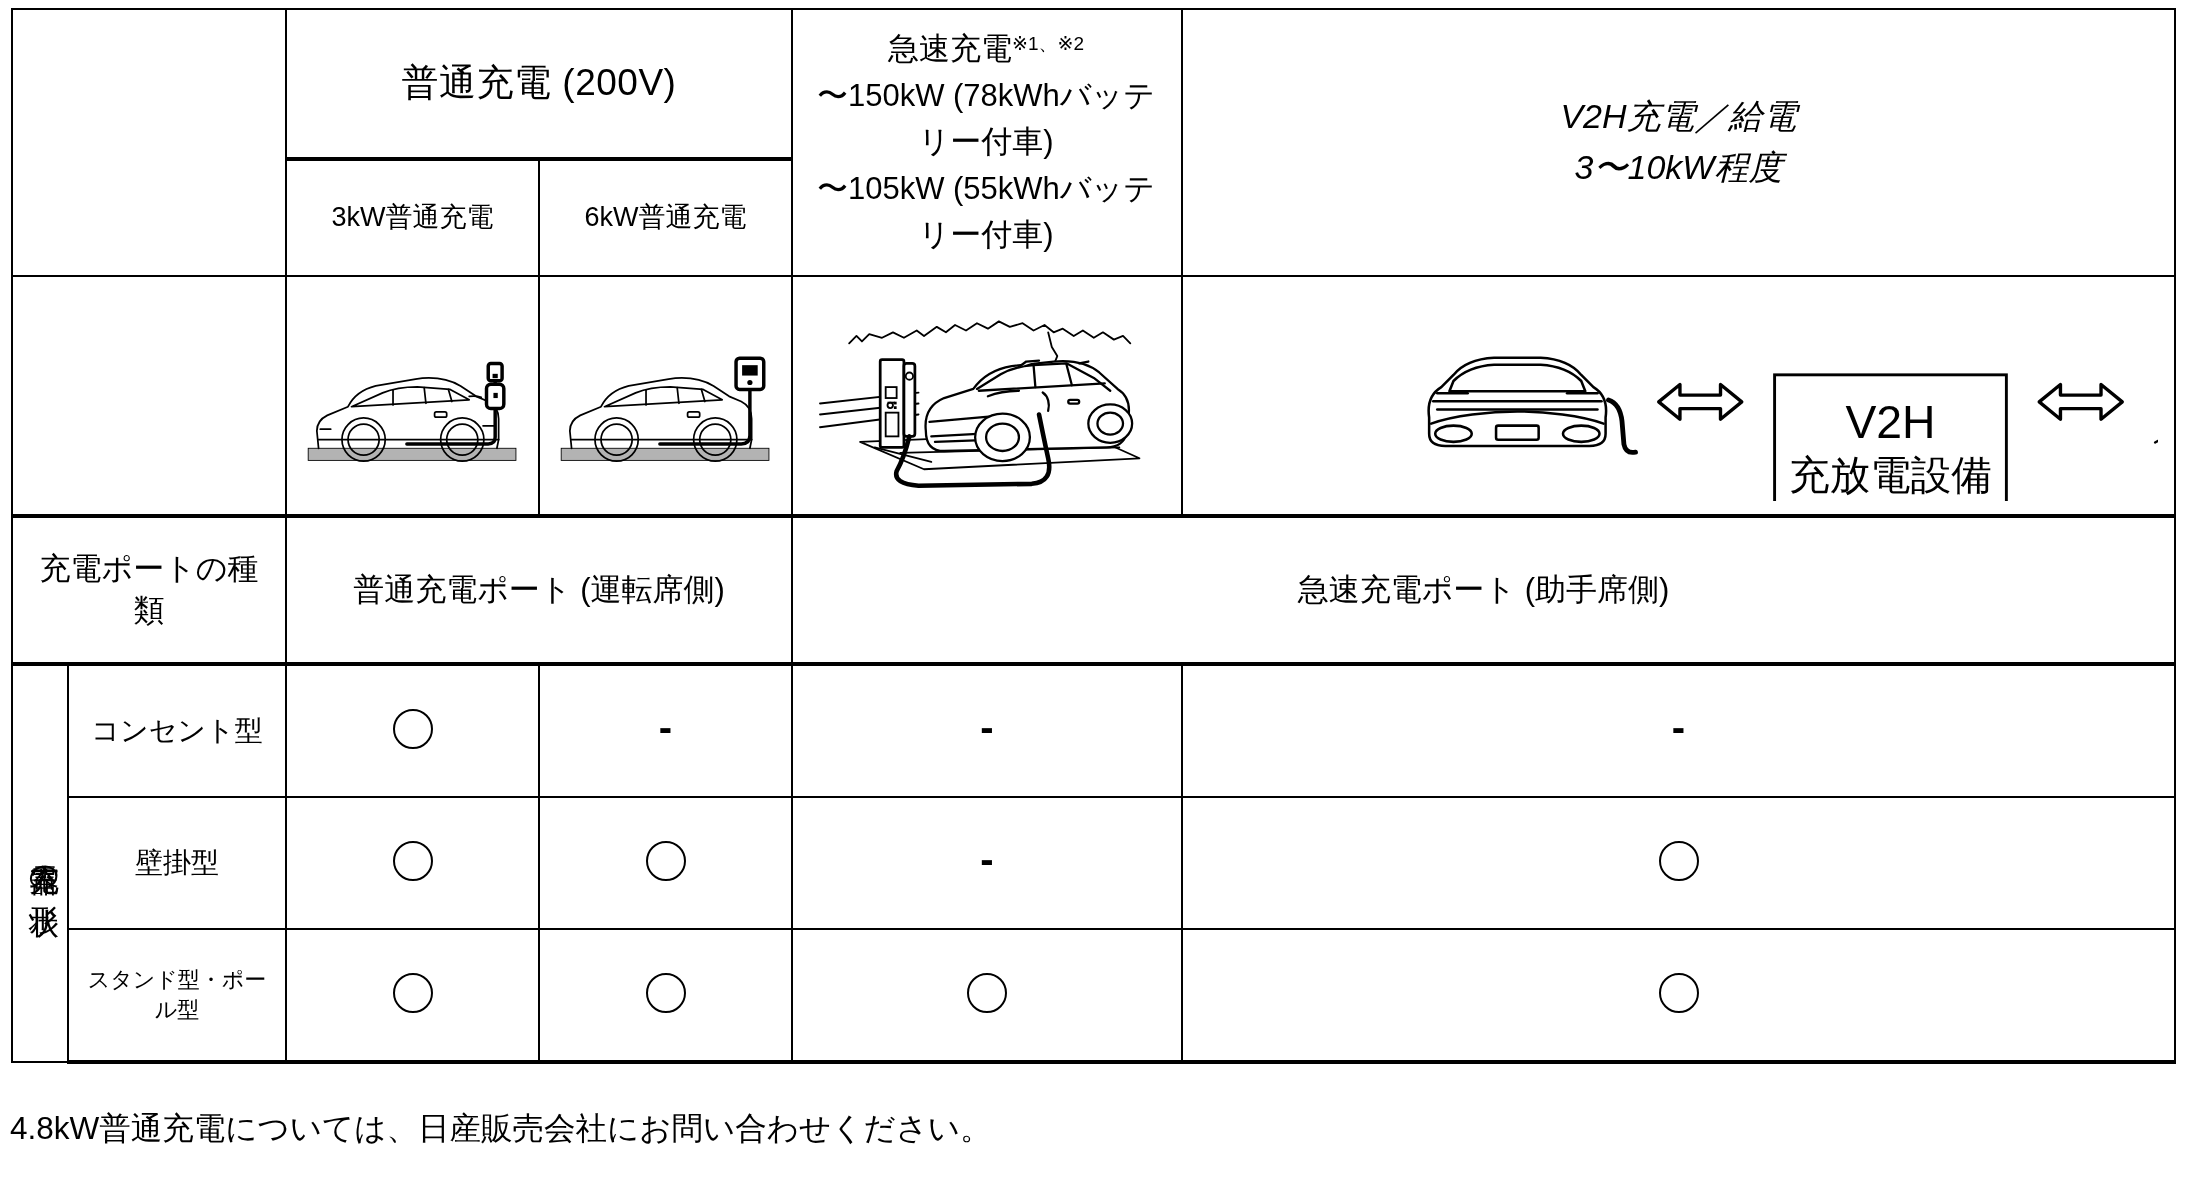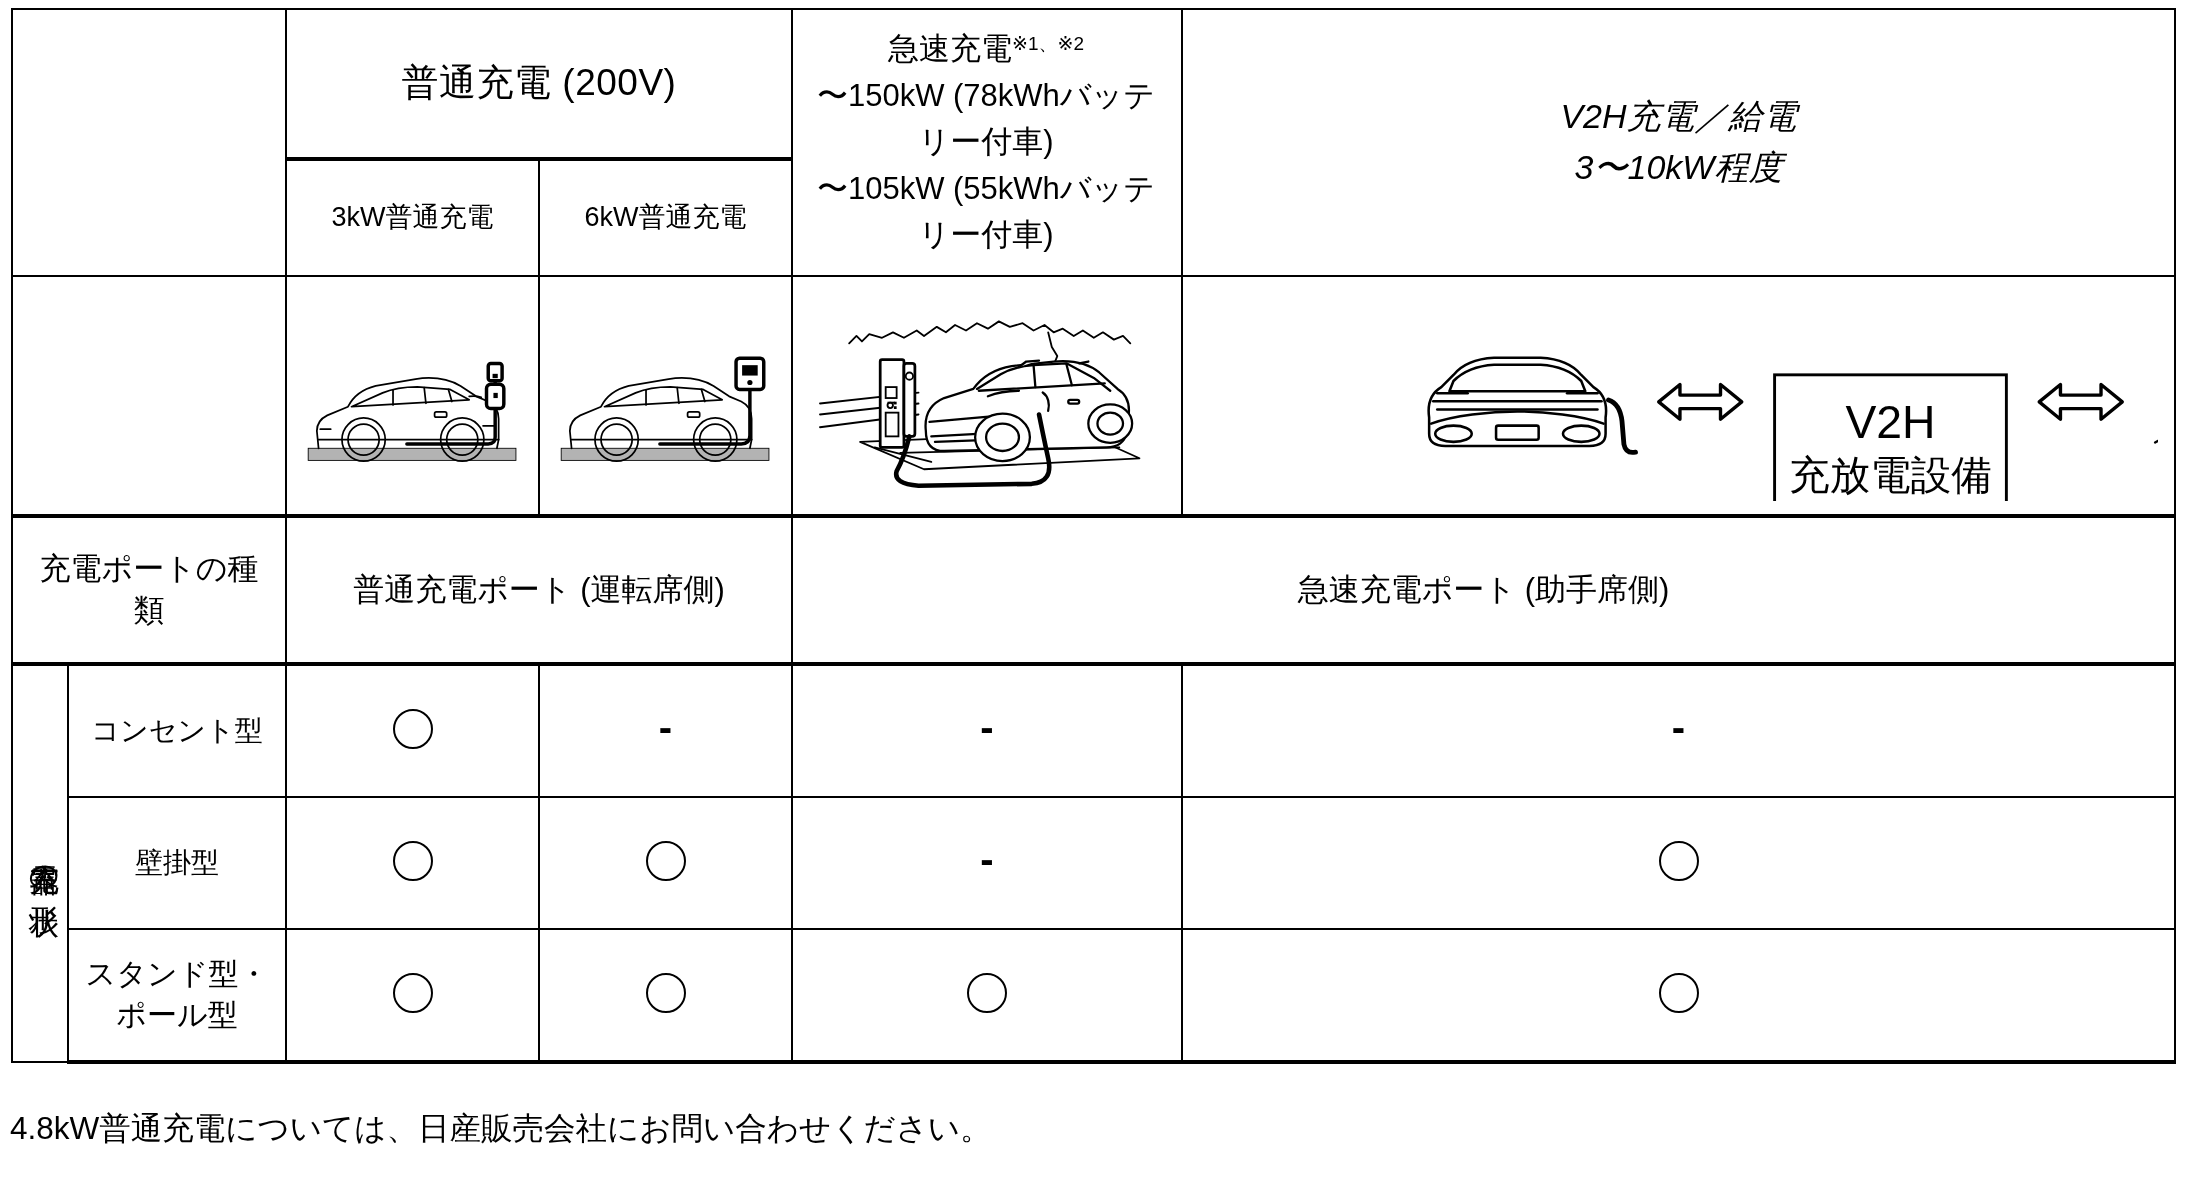--- a/index.html
+++ b/index.html
@@ -51,21 +51,21 @@
     font-size: 19px;
     vertical-align: 0.45em;
     letter-spacing: 0;
   }
   .hdr-center2 {
     font-size: 34px;
     line-height: 1.5;
     font-style: italic;
   }
   .row-lbl { font-size: 28px; }
-  .row-lbl-sm { font-size: 30px; }
+  .row-lbl-sm { font-size: 22px; }
   .port-lbl { font-size: 31px; }
 
   
   .vert-cell { width: 56px; }
   .vert-text {
     writing-mode: vertical-rl;
     text-orientation: upright;
     font-size: 30px;
     letter-spacing: 2px;
     line-height: 1;

